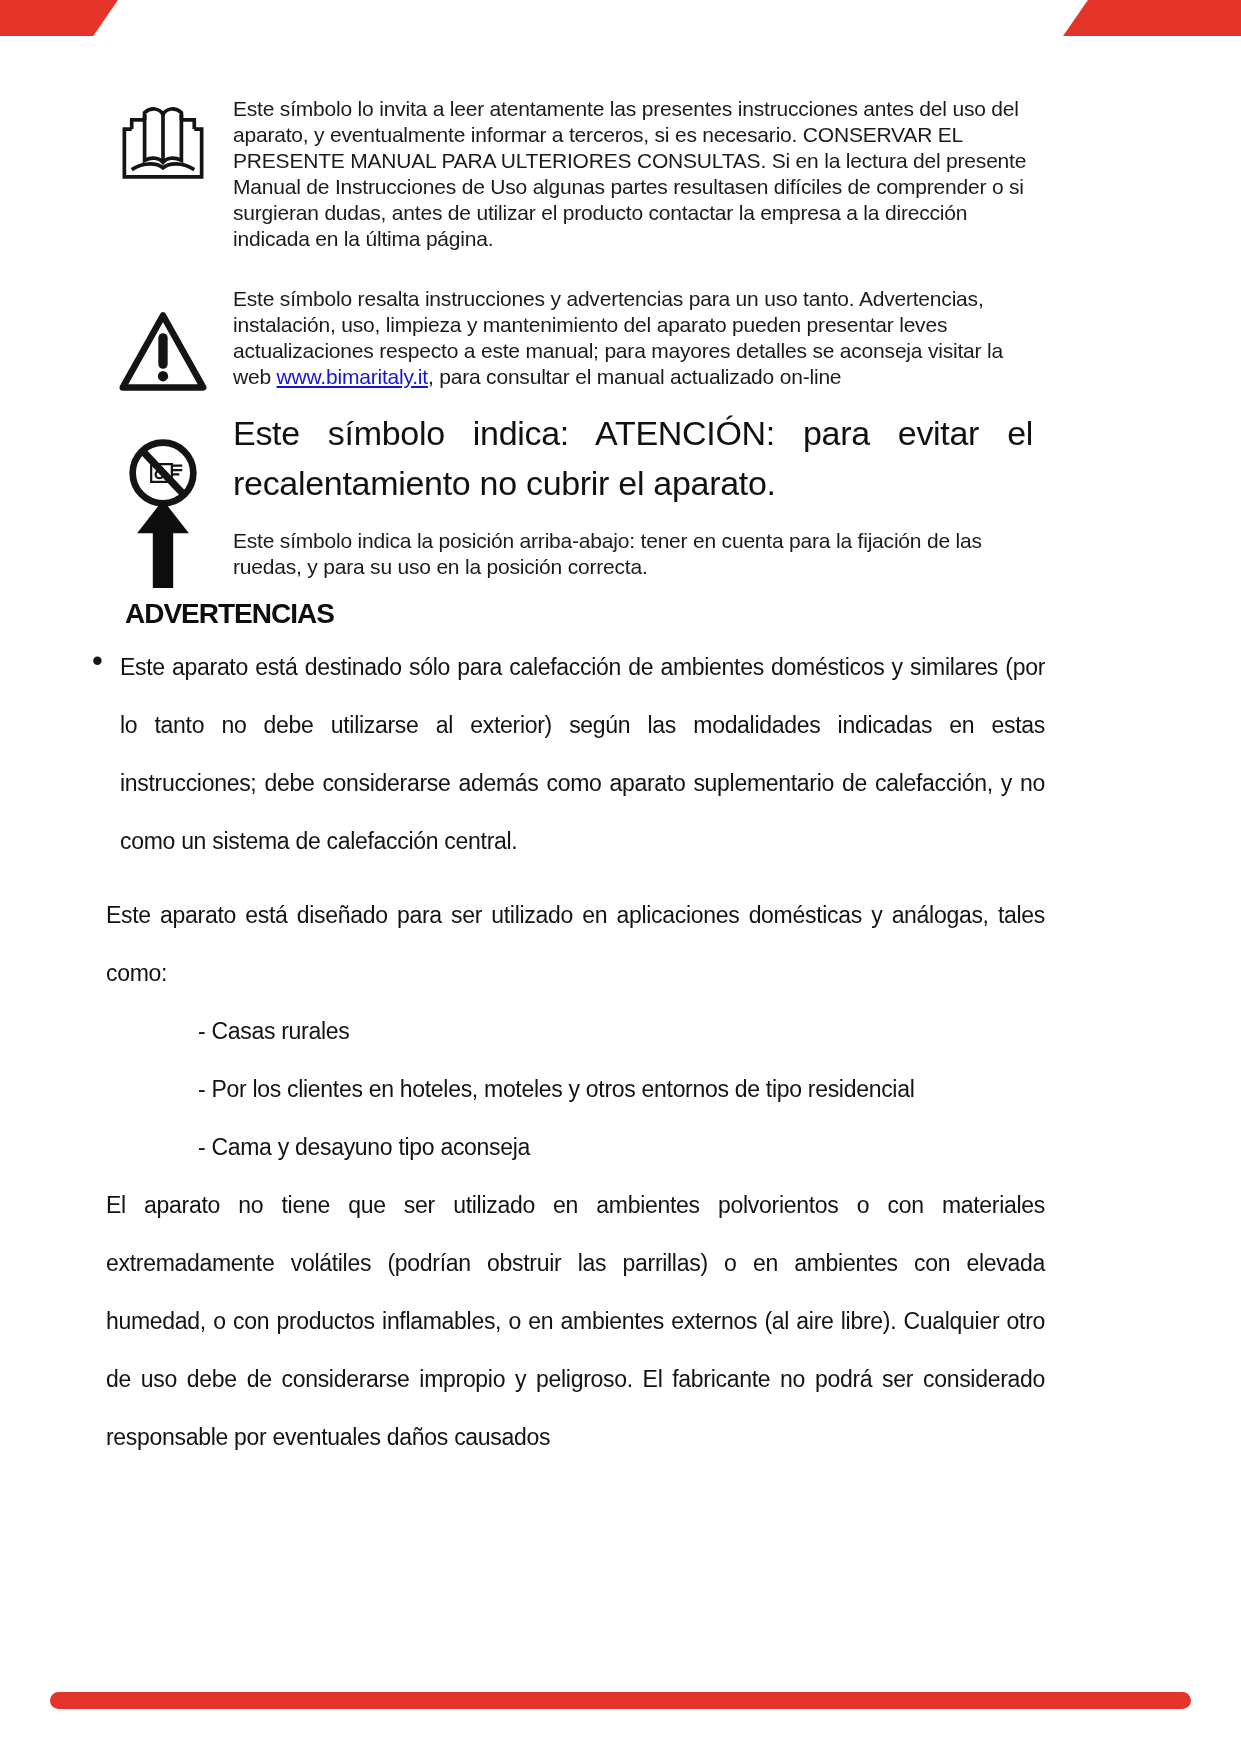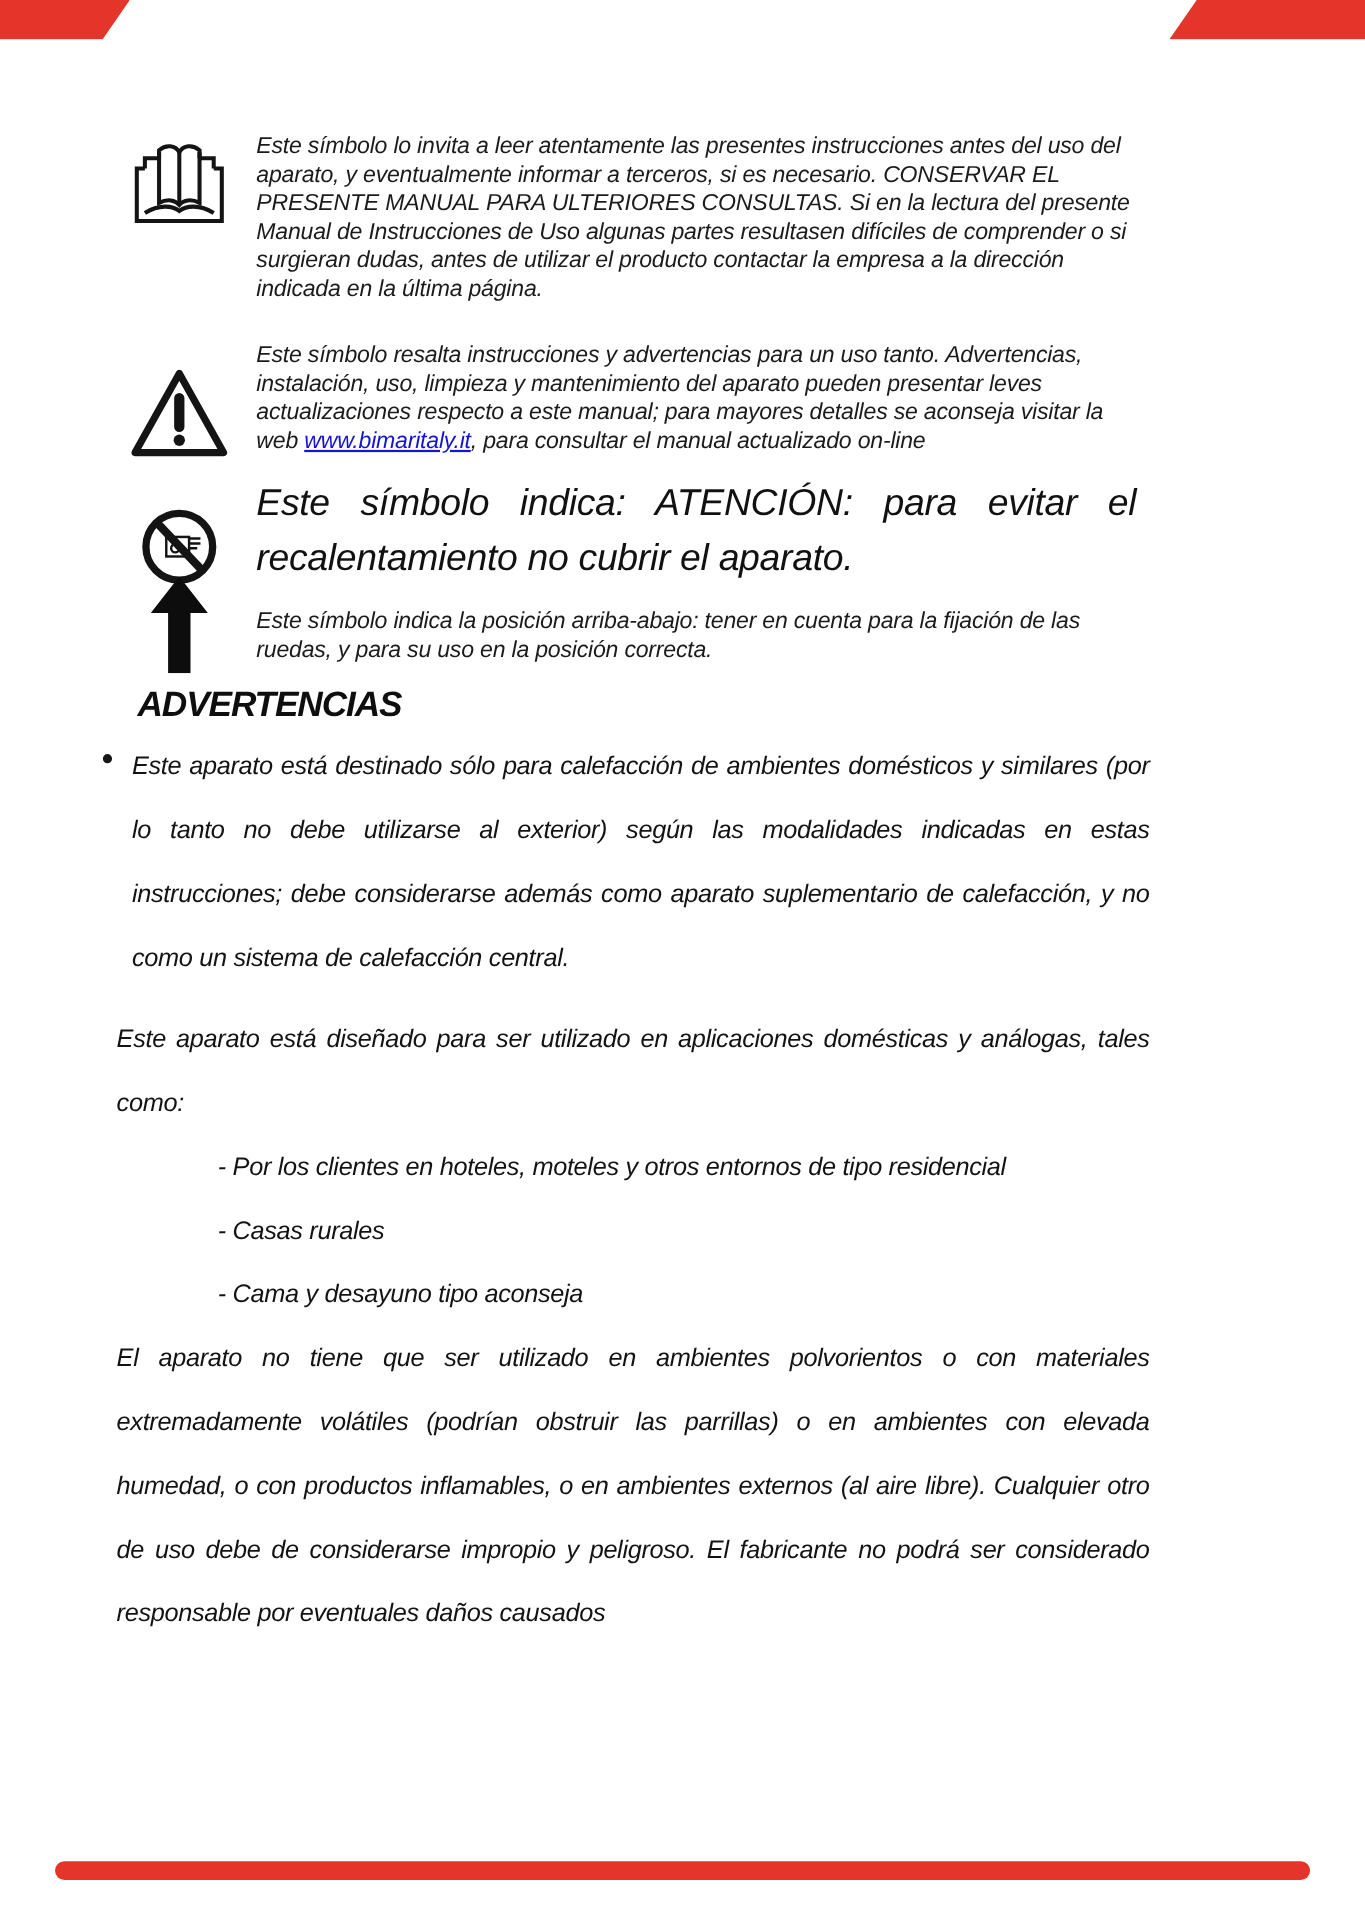--- a/index.html
+++ b/index.html
@@ -21,21 +21,21 @@
   }
   
   .ribbon{position:absolute;top:0;height:36px;background:var(--accent);}
   .ribbon-left{left:0;width:118px;clip-path:polygon(0 0,100% 0,79% 100%,0 100%);}
   .ribbon-right{left:1063px;width:178px;clip-path:polygon(14% 0,100% 0,100% 100%,0 100%);}
   .footer-bar{
     position:absolute;left:50px;top:1692px;width:1141px;height:17px;
     background:var(--accent);border-radius:9px;
   }
   
-  .content{padding-top:120px;font-style:italic;}
+  .content{padding-top:96px;}
   .symbols{padding:0 208px 0 92px;}
   .symbol-row{display:flex;align-items:flex-start;}
   .icon-col{width:141px;flex:0 0 141px;display:flex;justify-content:center;}
   .sym-text{
     flex:1;font-size:21px;line-height:26px;letter-spacing:-0.2px;
     color:#1b1b1b;
   }
   .row-book{margin-bottom:34px;}
   .row-book .icon-col{padding-top:6px;}
   .row-safety{margin-bottom:14px;}
@@ -46,21 +46,21 @@
   .row-orientation .sym-text{padding-top:16px;}
   .row-orientation .icon-col{margin-top:-12px;}
   .big-text{
     font-size:34px;line-height:50px;letter-spacing:-0.3px;
     text-align:justify;color:#111;
   }
   a.weblink{color:var(--link);text-decoration:underline;cursor:pointer;}
   
   .warnings{padding:0 196px 0 92px;}
   .warn-heading{
-    font-size:32px;font-weight:bold;letter-spacing:-1px;
+    font-size:28px;font-weight:bold;letter-spacing:-1px;
     margin-left:33px;margin-bottom:8px;color:#0e0e0e;
   }
   .body-big{
     font-size:23px;line-height:58px;letter-spacing:-0.3px;
     text-align:justify;color:#131313;
   }
   .bullet-row{display:flex;}
   .bullet-glyph{flex:0 0 28px;font-size:31px;line-height:46px;}
   .bullet-row .body-big{flex:1;}
   .intro-para{margin-left:14px;margin-top:16px;}
@@ -143,22 +143,22 @@
     <div class="warnings">
       <h1 class="warn-heading">ADVERTENCIAS</h1>
 
       <div class="bullet-row">
         <span class="bullet-glyph">•</span>
         <p class="body-big">Este aparato está destinado sólo para calefacción de ambientes domésticos y similares (por lo tanto no debe utilizarse al exterior) según las modalidades indicadas en estas instrucciones; debe considerarse además como aparato suplementario de calefacción, y no como un sistema de calefacción central.</p>
       </div>
 
       <p class="body-big intro-para">Este aparato está diseñado para ser utilizado en aplicaciones domésticas y análogas, tales como:</p>
 
+      <p class="body-big dash-item">- Casas rurales</p>
       <p class="body-big dash-item">- Por los clientes en hoteles, moteles y otros entornos de tipo residencial</p>
-      <p class="body-big dash-item">- Casas rurales</p>
       <p class="body-big dash-item">- Cama y desayuno tipo aconseja</p>
 
       <p class="body-big closing-para">El aparato no tiene que ser utilizado en ambientes polvorientos o con materiales extremadamente volátiles (podrían obstruir las parrillas) o en ambientes con elevada humedad, o con productos inflamables, o en ambientes externos (al aire libre). Cualquier otro de uso debe de considerarse impropio y peligroso. El fabricante no podrá ser considerado responsable por eventuales daños causados</p>
     </div>
   </div>
 
 
   <div class="footer-bar"></div>
 </div>
 

